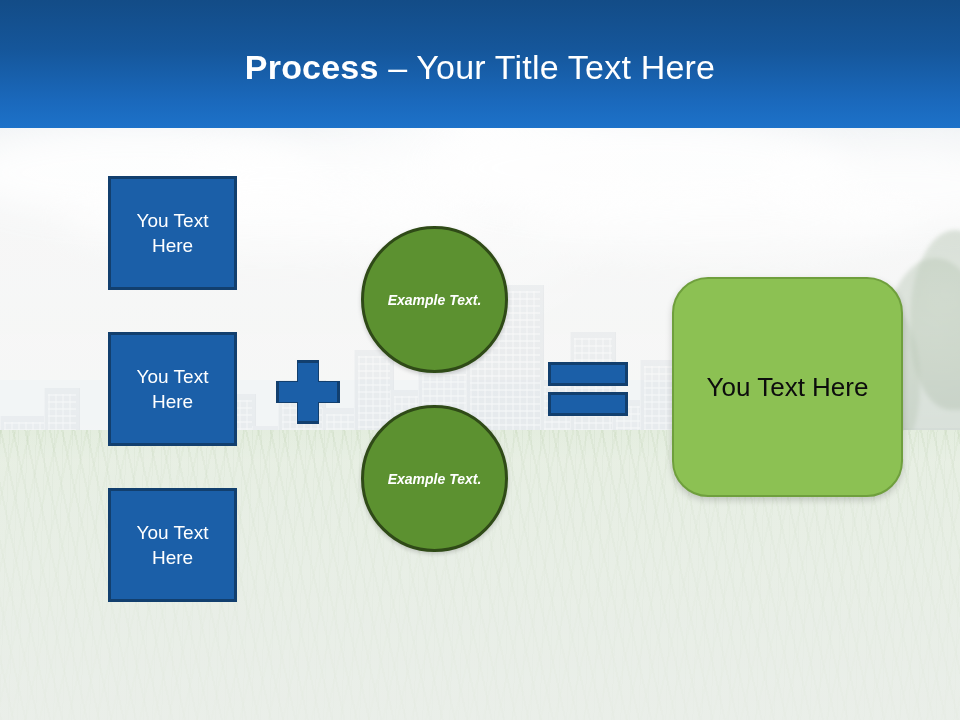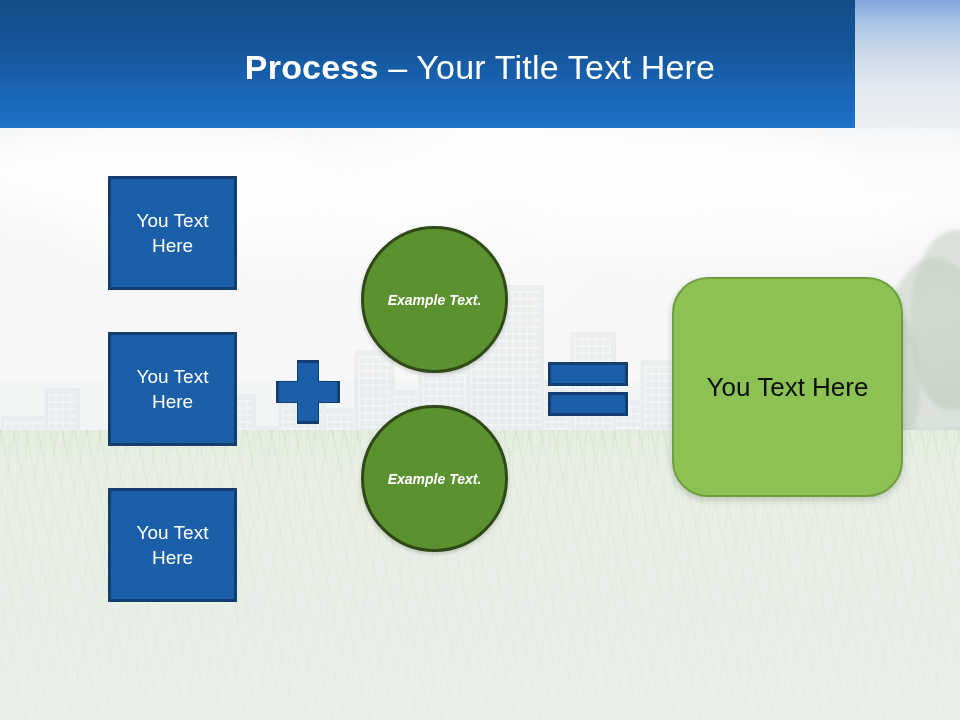--- a/index.html
+++ b/index.html
@@ -104,21 +104,21 @@
     left: 0; top: 128px;
     width: 960px; height: 592px;
     background: linear-gradient(to bottom, rgba(255,255,255,.30) 0%, rgba(255,255,255,.42) 45%, rgba(255,255,255,.55) 100%);
     pointer-events: none;
   }
 
   
   .header {
     position: absolute;
     left: 0; top: 0;
-    width: 855px; height: 128px;
+    width: 960px; height: 128px;
     background: linear-gradient(to bottom, #134c87 0%, #15569a 38%, #1a68bb 78%, #1d72c9 100%);
   }
   .title {
     position: absolute;
     left: 0; top: 47px;
     width: 960px;
     text-align: center;
     color: #ffffff;
     font-size: 34px;
     line-height: 40px;

